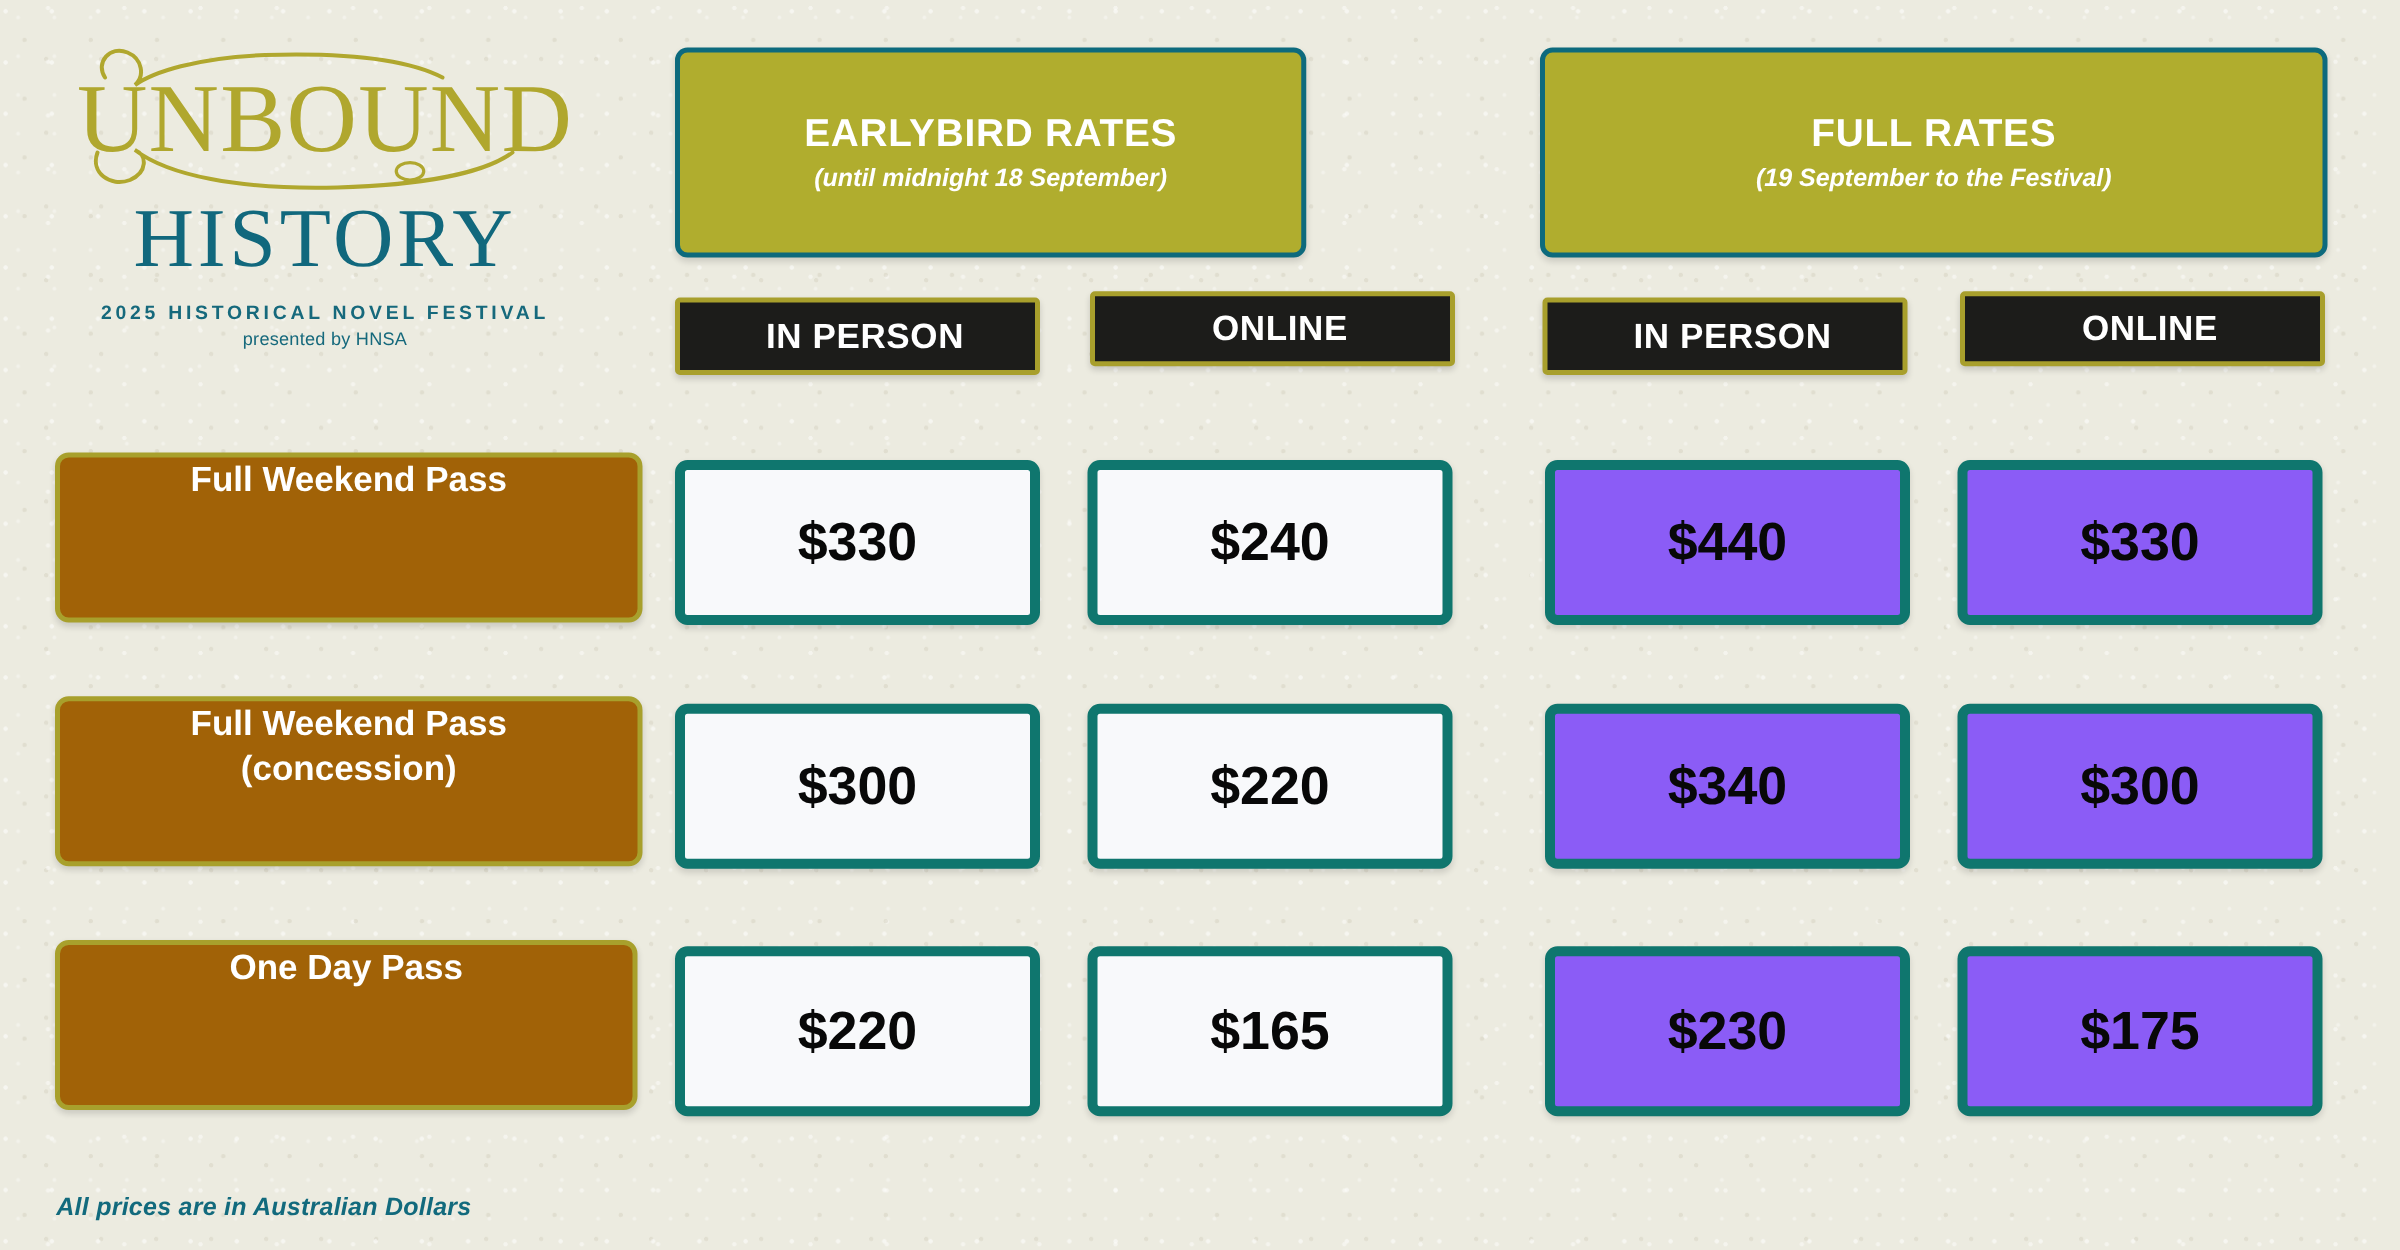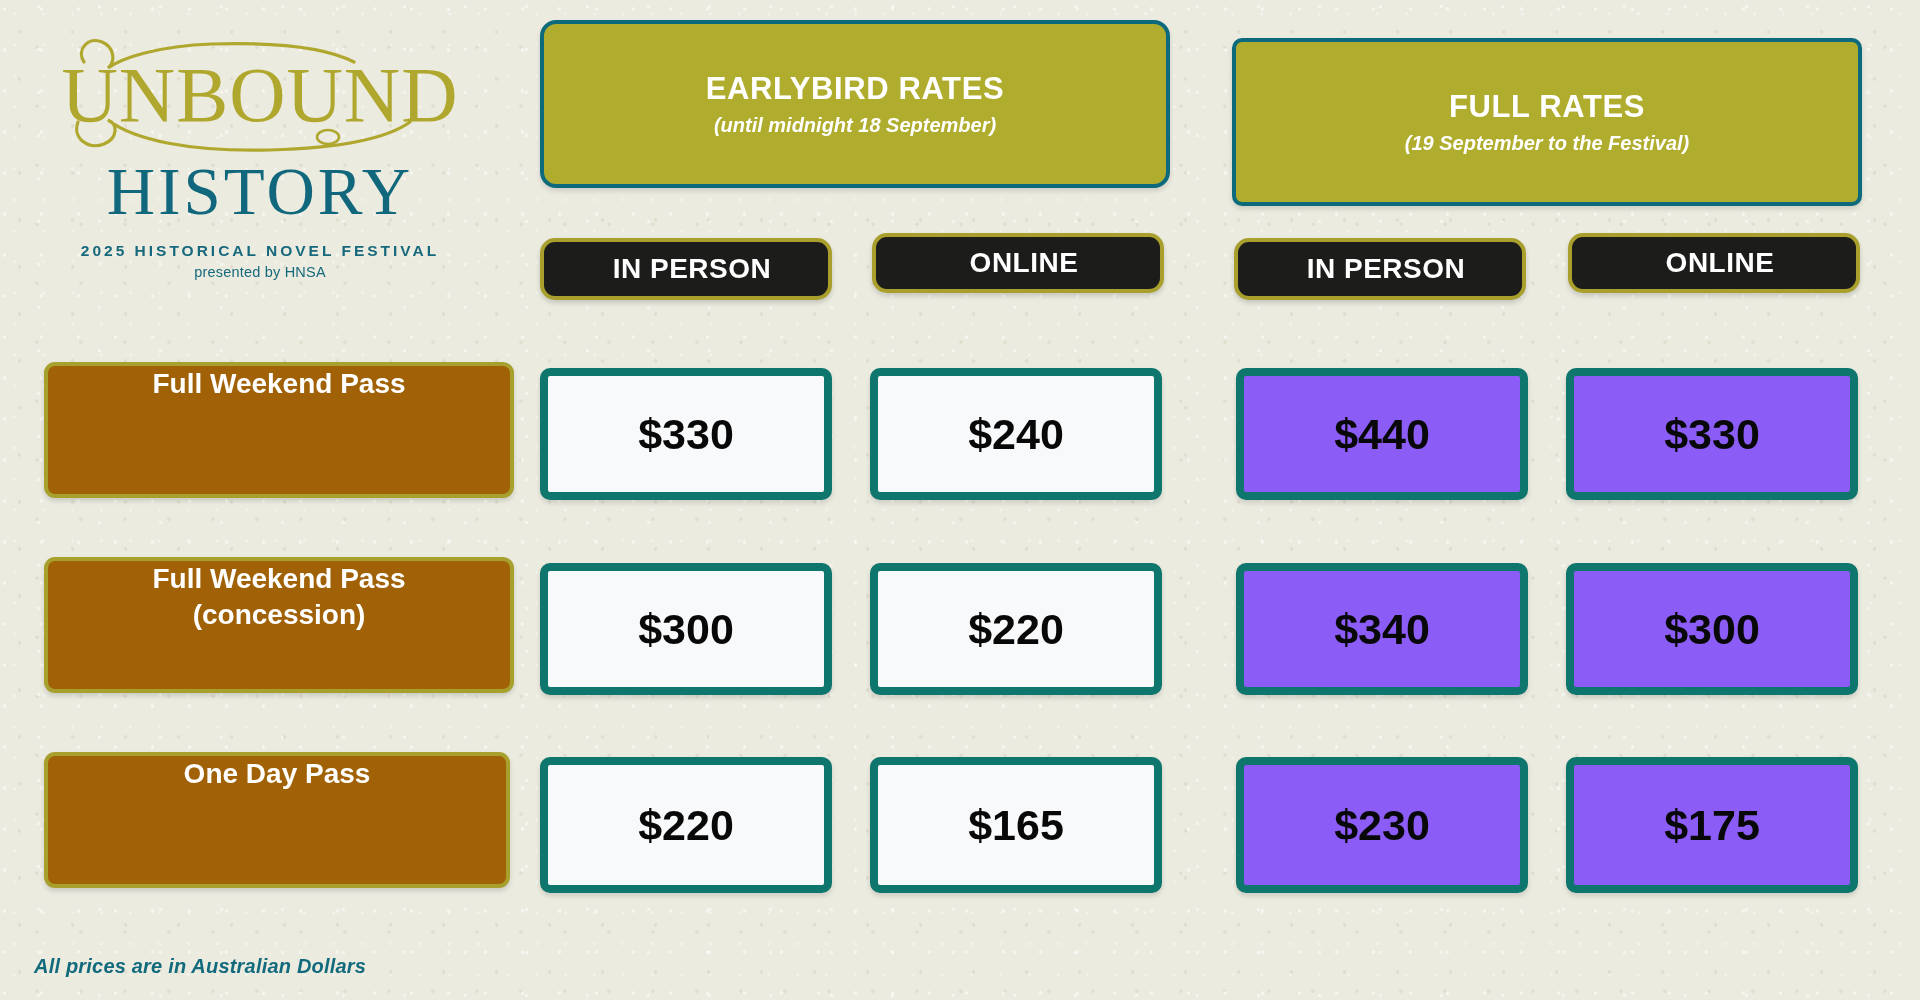--- a/index.html
+++ b/index.html
@@ -103,29 +103,29 @@
     letter-spacing: 0.6px;
     line-height: 1.1;
   }
   .rate-banner-sub {
     font-size: 20px;
     font-weight: bold;
     font-style: italic;
     margin-top: 8px;
     line-height: 1.1;
   }
-  #banner-earlybird { left: 540px; top: 20px; width: 630px; height: 168px; border-radius: 16px; }
+  #banner-earlybird { left: 540px; top: 38px; width: 505px; height: 168px; }
   #banner-full      { left: 1232px; top: 38px; width: 630px; height: 168px; }
 
   
   .mode-btn {
     position: absolute;
     background: #1c1c1a;
     border: 4px solid #a89f2c;
-    border-radius: 15px;
+    border-radius: 4px;
     color: #ffffff;
     font-size: 28px;
     font-weight: bold;
     letter-spacing: 0.5px;
     display: flex;
     align-items: center;
     justify-content: center;
     box-shadow: 0 3px 5px rgba(0,0,0,0.16);
     padding-left: 12px;
   }
@@ -176,21 +176,21 @@
   .col2 { left: 1236px; width: 292px; }
   .col3 { left: 1566px; width: 292px; }
 
   .rowA { top: 368px; height: 132px; }
   .rowB { top: 563px; height: 132px; }
   .rowC { top: 757px; height: 136px; }
 
   
   #footer-note {
     position: absolute;
-    left: 34px;
+    left: 45px;
     top: 955px;
     font-size: 20px;
     font-weight: bold;
     font-style: italic;
     color: #126a7d;
     letter-spacing: 0.2px;
   }
 </style>
 </head>
 <body>

